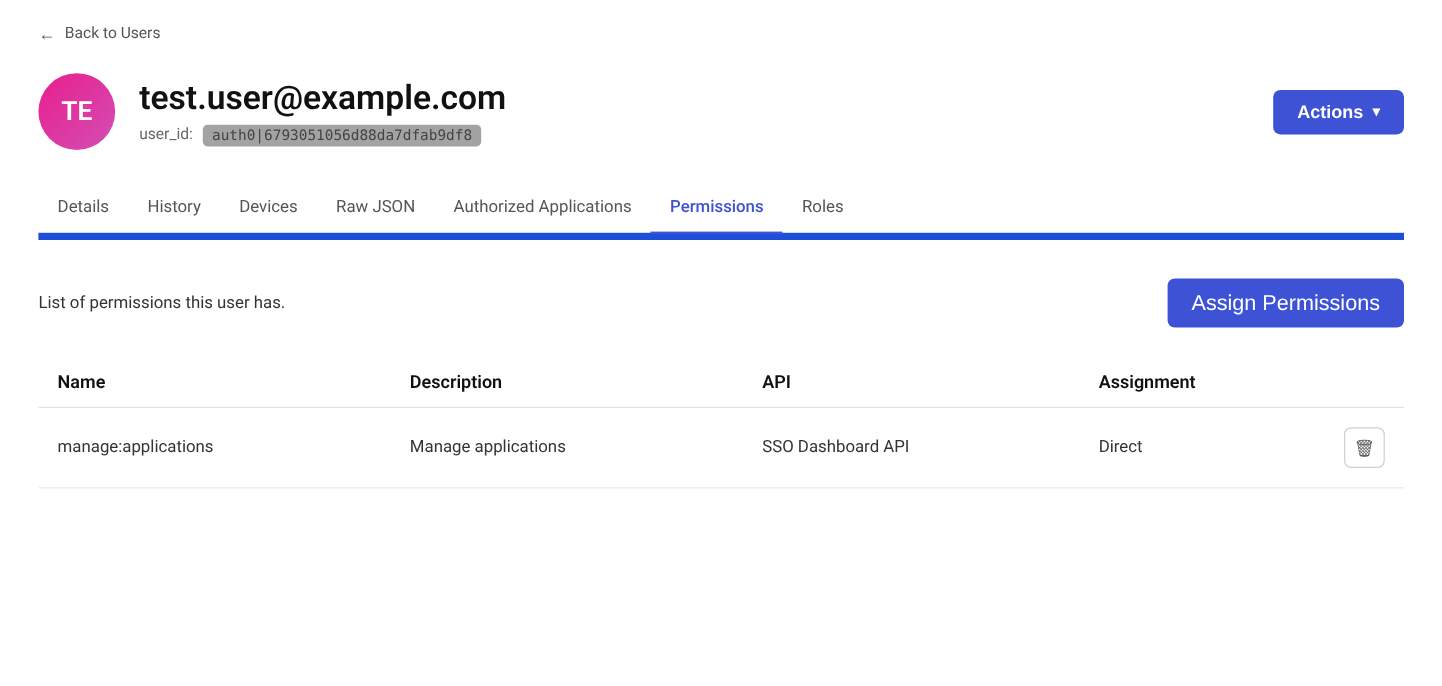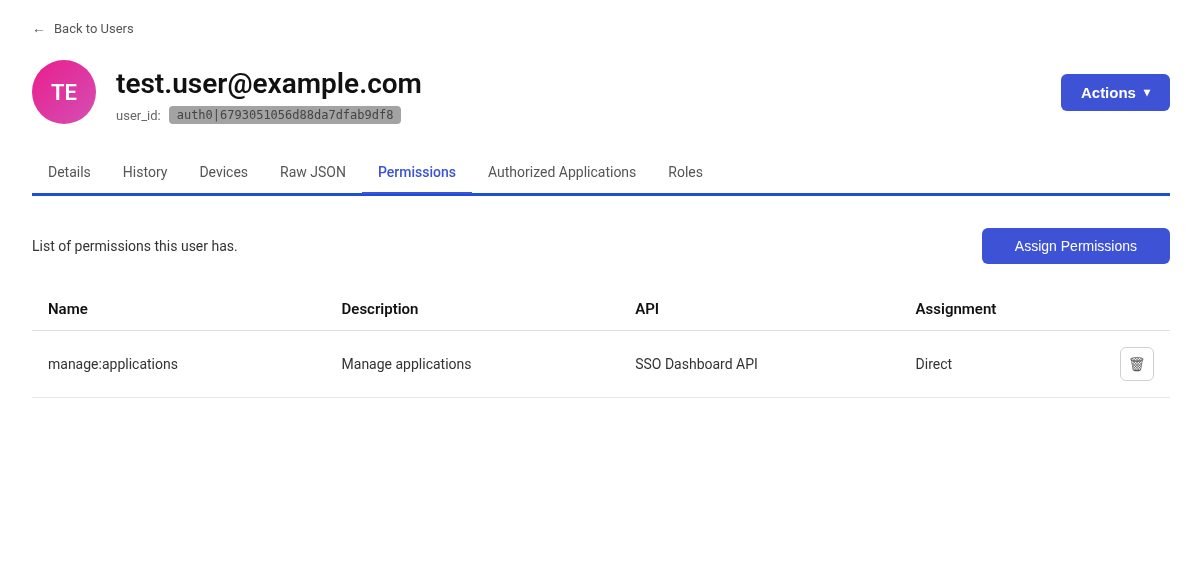--- a/index.html
+++ b/index.html
@@ -28,21 +28,21 @@
       color: #555;
     }
     .user-header {
       display: flex;
       align-items: center;
       justify-content: space-between;
       margin-bottom: 28px;
     }
     .user-header-left {
       display: flex;
-      align-items: flex-end;
+      align-items: center;
       gap: 20px;
     }
     .avatar {
       width: 64px;
       height: 64px;
       border-radius: 50%;
       background: linear-gradient(135deg, #e91e8c, #d44fb5);
       display: flex;
       align-items: center;
       justify-content: center;
@@ -87,21 +87,21 @@
       padding: 10px 20px;
       font-size: 15px;
       font-weight: 700;
       cursor: pointer;
     }
     .actions-btn .chevron {
       font-size: 12px;
     }
     .tabs {
       display: flex;
-      border-bottom: 3px solid #1d4ed8;
+      border-bottom: 6px solid #1d4ed8;
       margin-bottom: 32px;
     }
     .tab {
       padding: 12px 16px;
       font-size: 14px;
       color: #555;
       cursor: pointer;
       border-bottom: 2px solid transparent;
       margin-bottom: -1px;
       white-space: nowrap;
@@ -119,22 +119,22 @@
     }
     .permissions-desc {
       font-size: 14px;
       color: #333;
     }
     .assign-btn {
       background: #3d52d5;
       color: #fff;
       border: none;
       border-radius: 6px;
-      padding: 10px 33px;
-      font-size: 14px;
+      padding: 10px 20px;
+      font-size: 18px;
       font-weight: 500;
       cursor: pointer;
     }
     .table {
       width: 100%;
       border-collapse: collapse;
     }
     .table th {
       text-align: left;
       padding: 12px 16px;
@@ -198,22 +198,22 @@
       <span>Actions</span>
       <span class="chevron">▾</span>
     </button>
   </div>
 
   <div class="tabs">
     <div class="tab">Details</div>
     <div class="tab">History</div>
     <div class="tab">Devices</div>
     <div class="tab">Raw JSON</div>
+    <div class="tab">Authorized Applications</div>
     <div class="tab active">Permissions</div>
-    <div class="tab">Authorized Applications</div>
     <div class="tab">Roles</div>
   </div>
 
   <div class="permissions-header">
     <span class="permissions-desc">List of permissions this user has.</span>
     <button class="assign-btn">Assign Permissions</button>
   </div>
 
   <table class="table">
     <thead>

